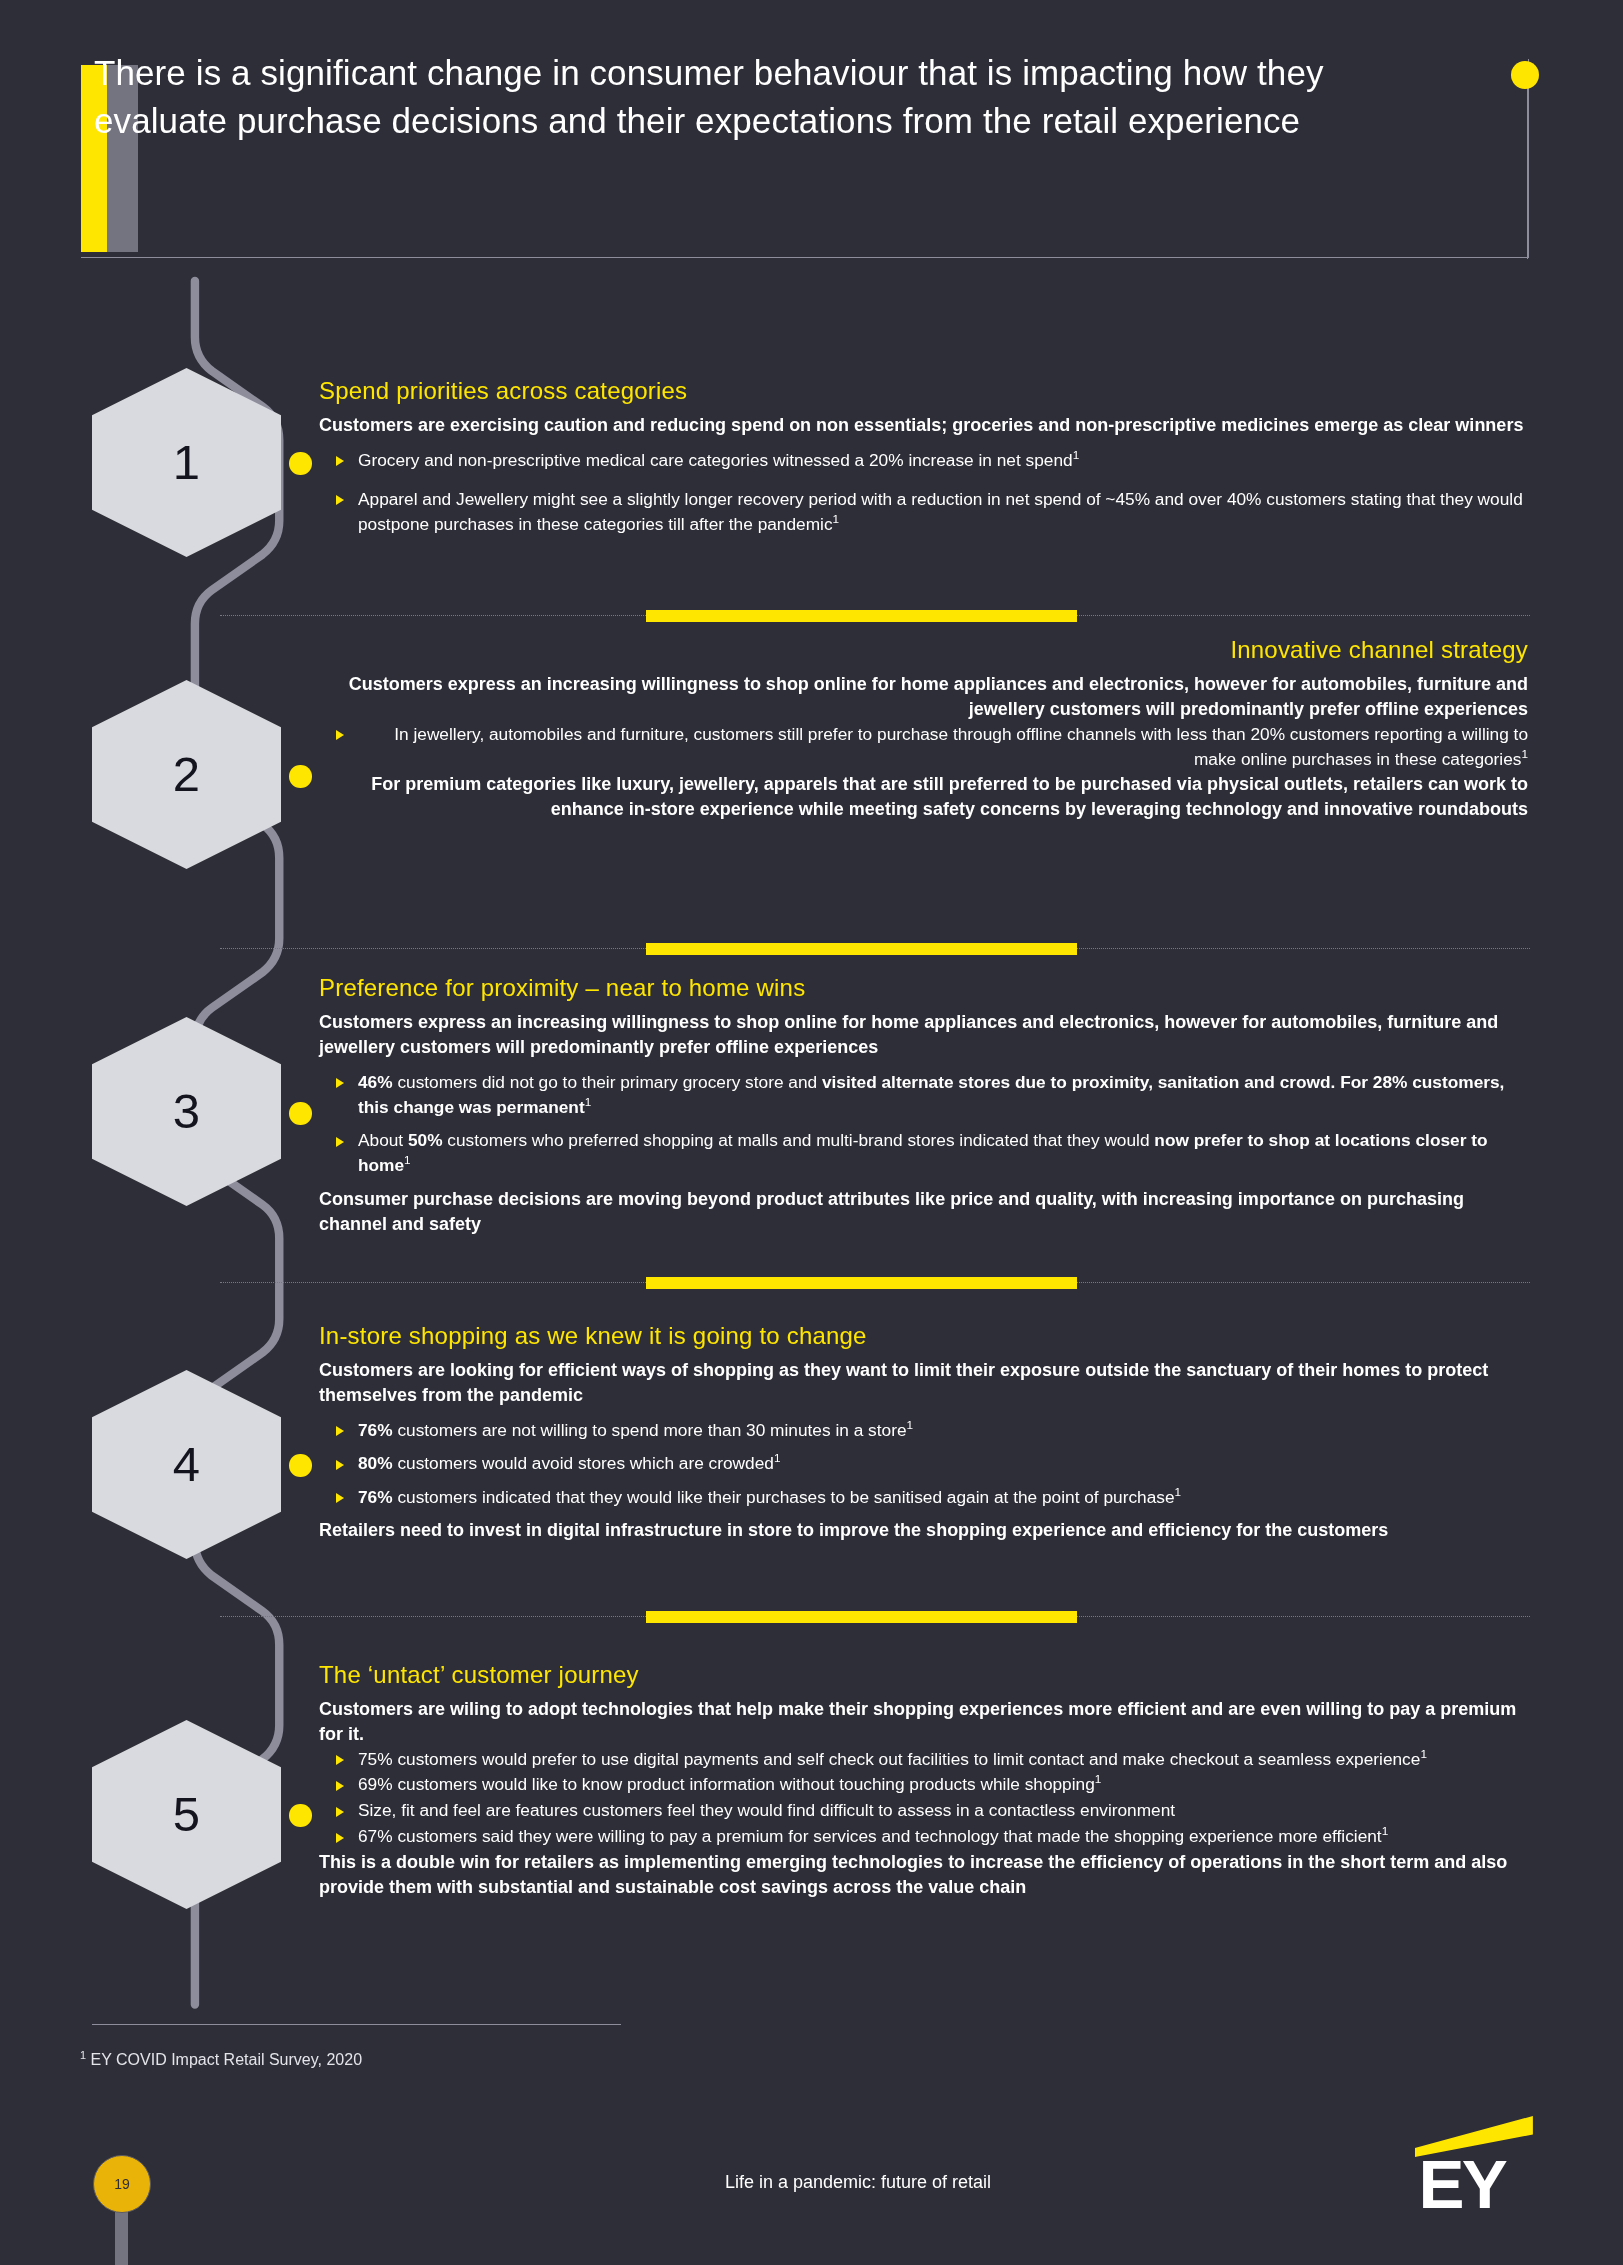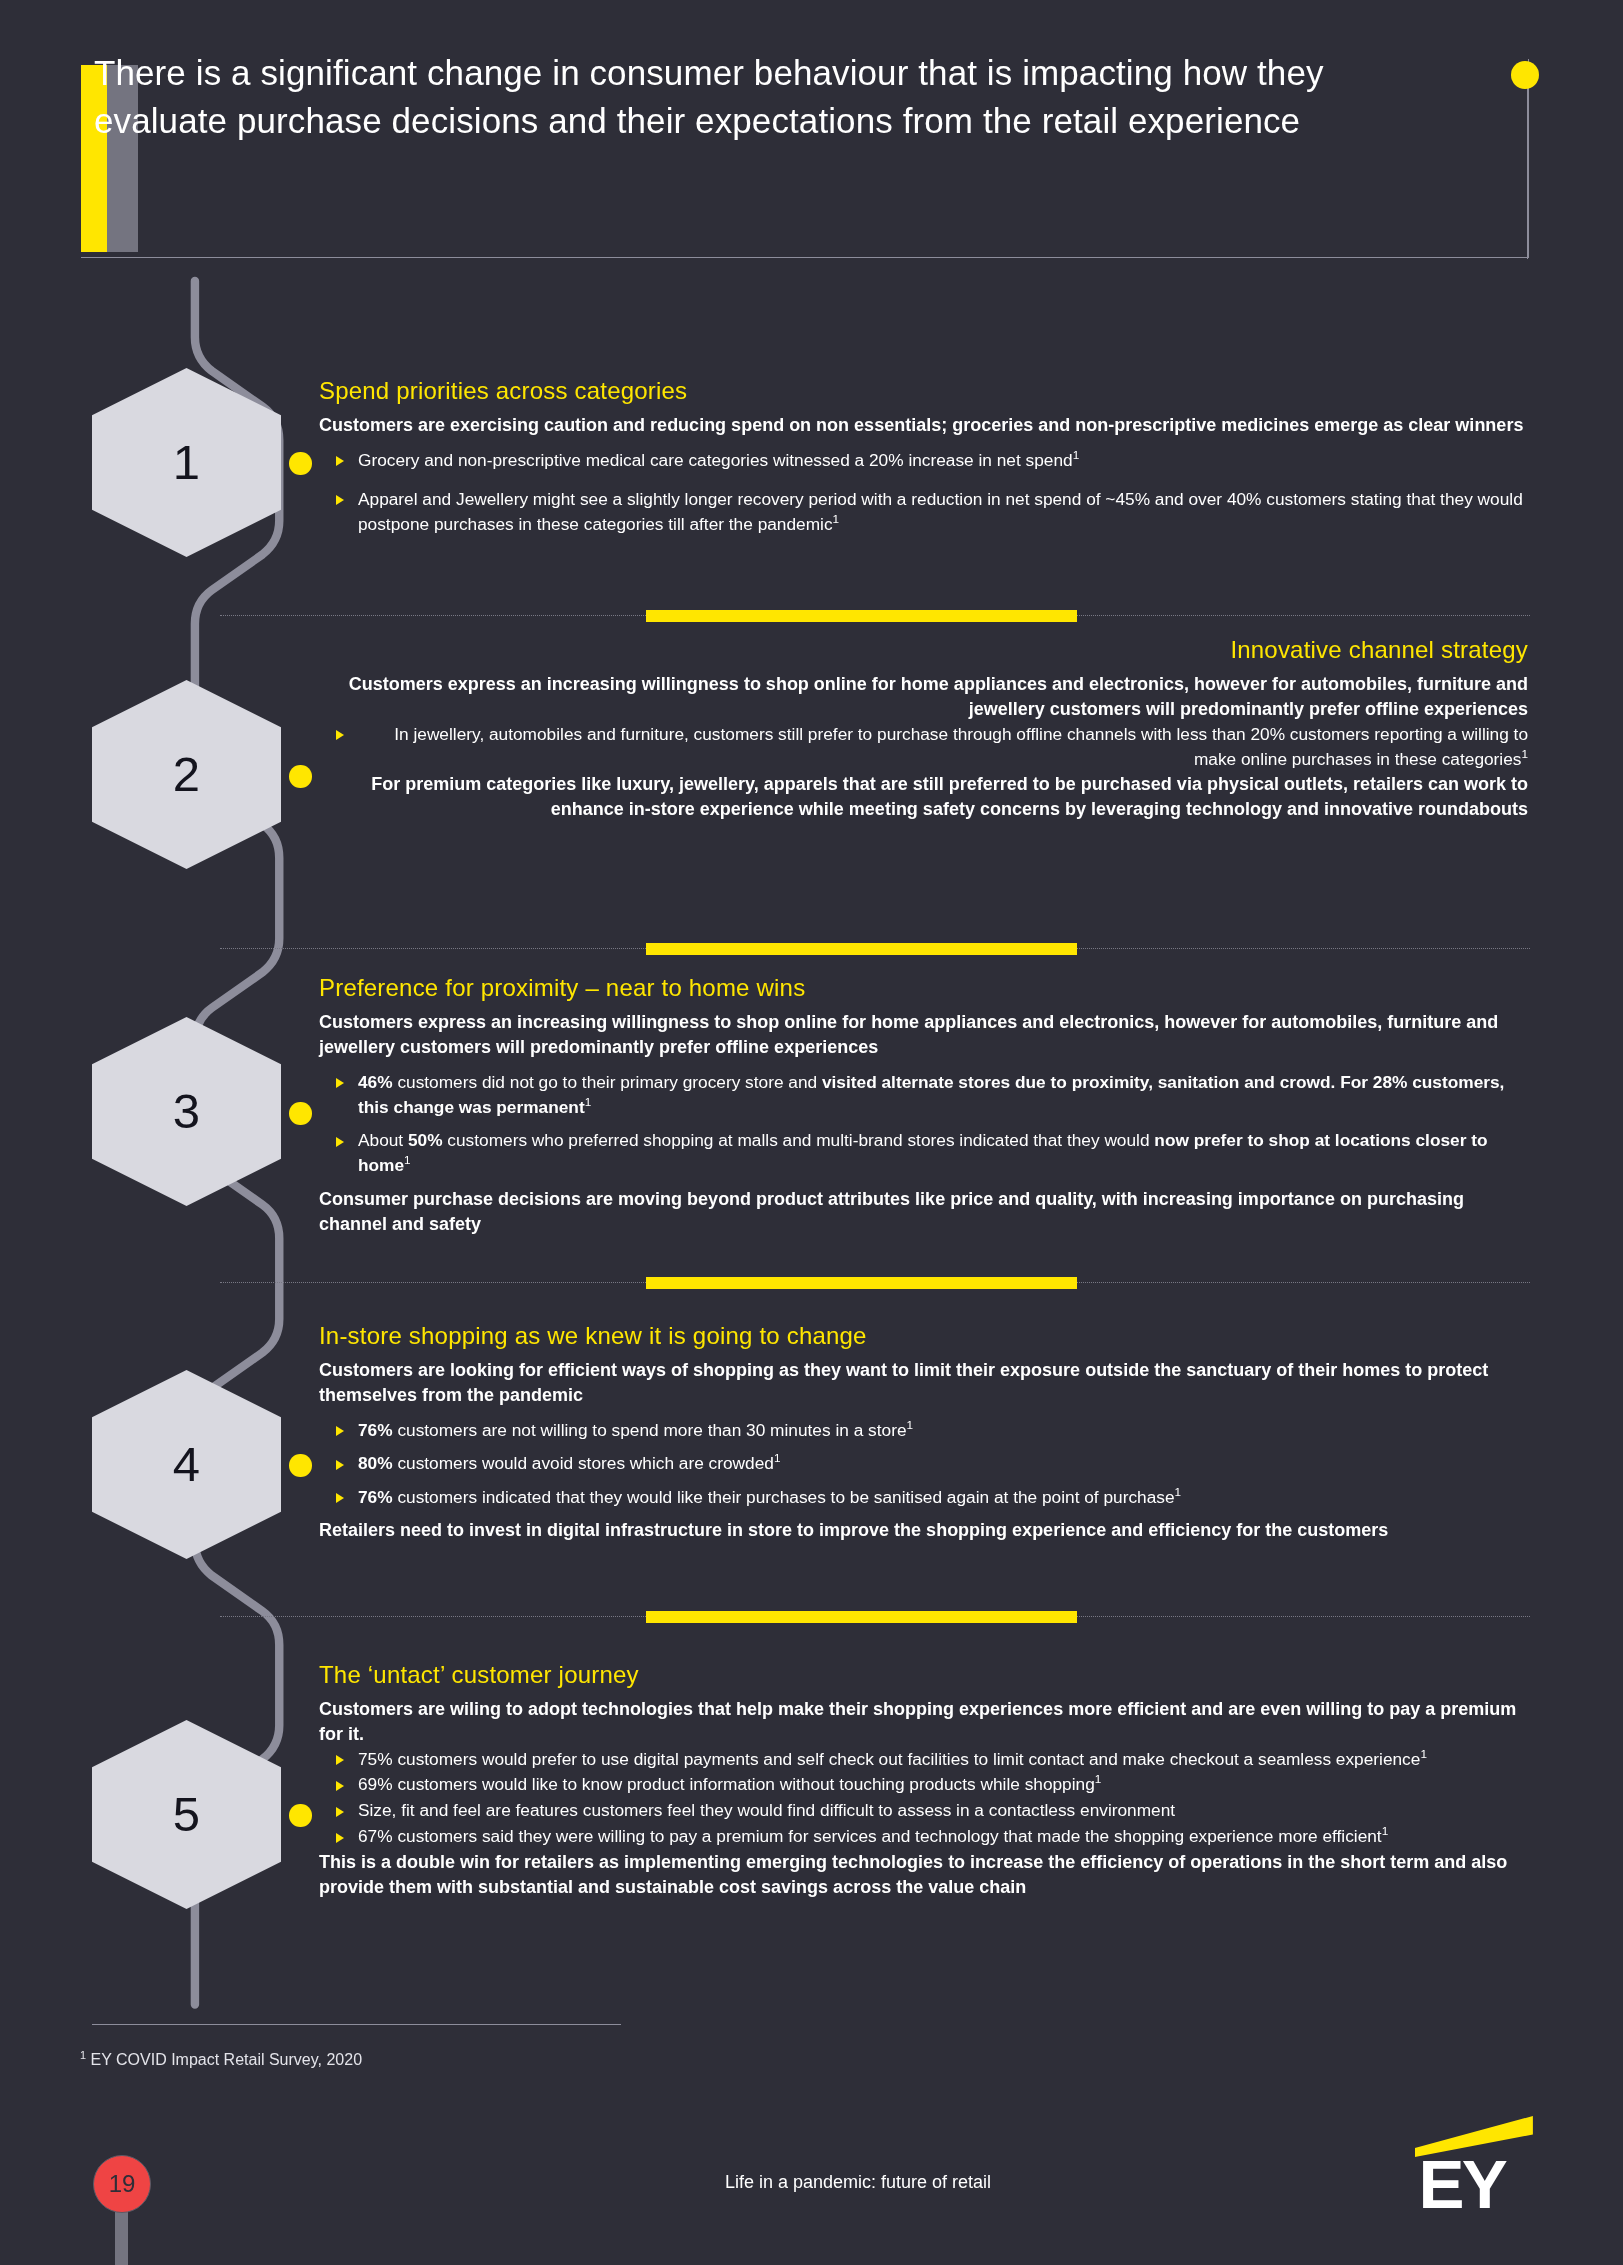--- a/index.html
+++ b/index.html
@@ -225,27 +225,27 @@
   }
 
   
   .pg-badge {
     position: absolute;
     left: 93px;
     top: 2155px;
     width: 58px;
     height: 58px;
     border-radius: 50%;
-    background: #ef4444;
+    background: #eab308;
     border: 1.4px solid #5a5a66;
     display: flex;
     align-items: center;
     justify-content: center;
     color: #2e2e38;
-    font-size: 24px;
+    font-size: 14px;
   }
   .pg-stem {
     position: absolute;
     left: 115px;
     top: 2211px;
     width: 13px;
     height: 54px;
     background: #747480;
   }
   .footer-title {

